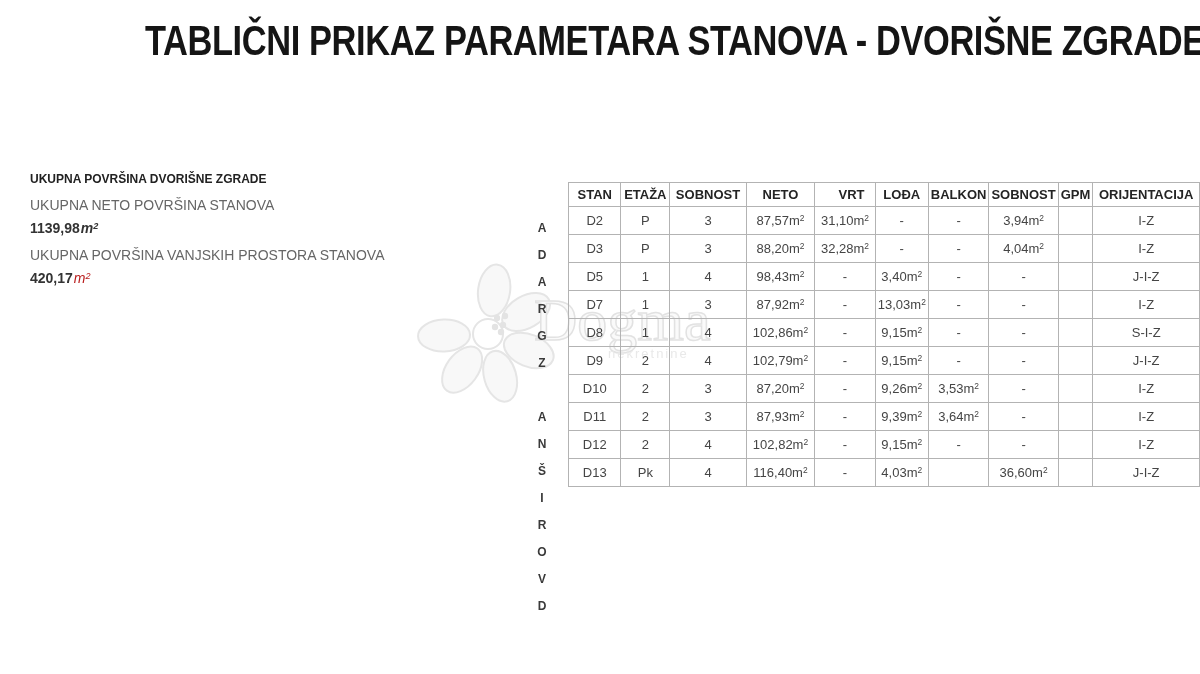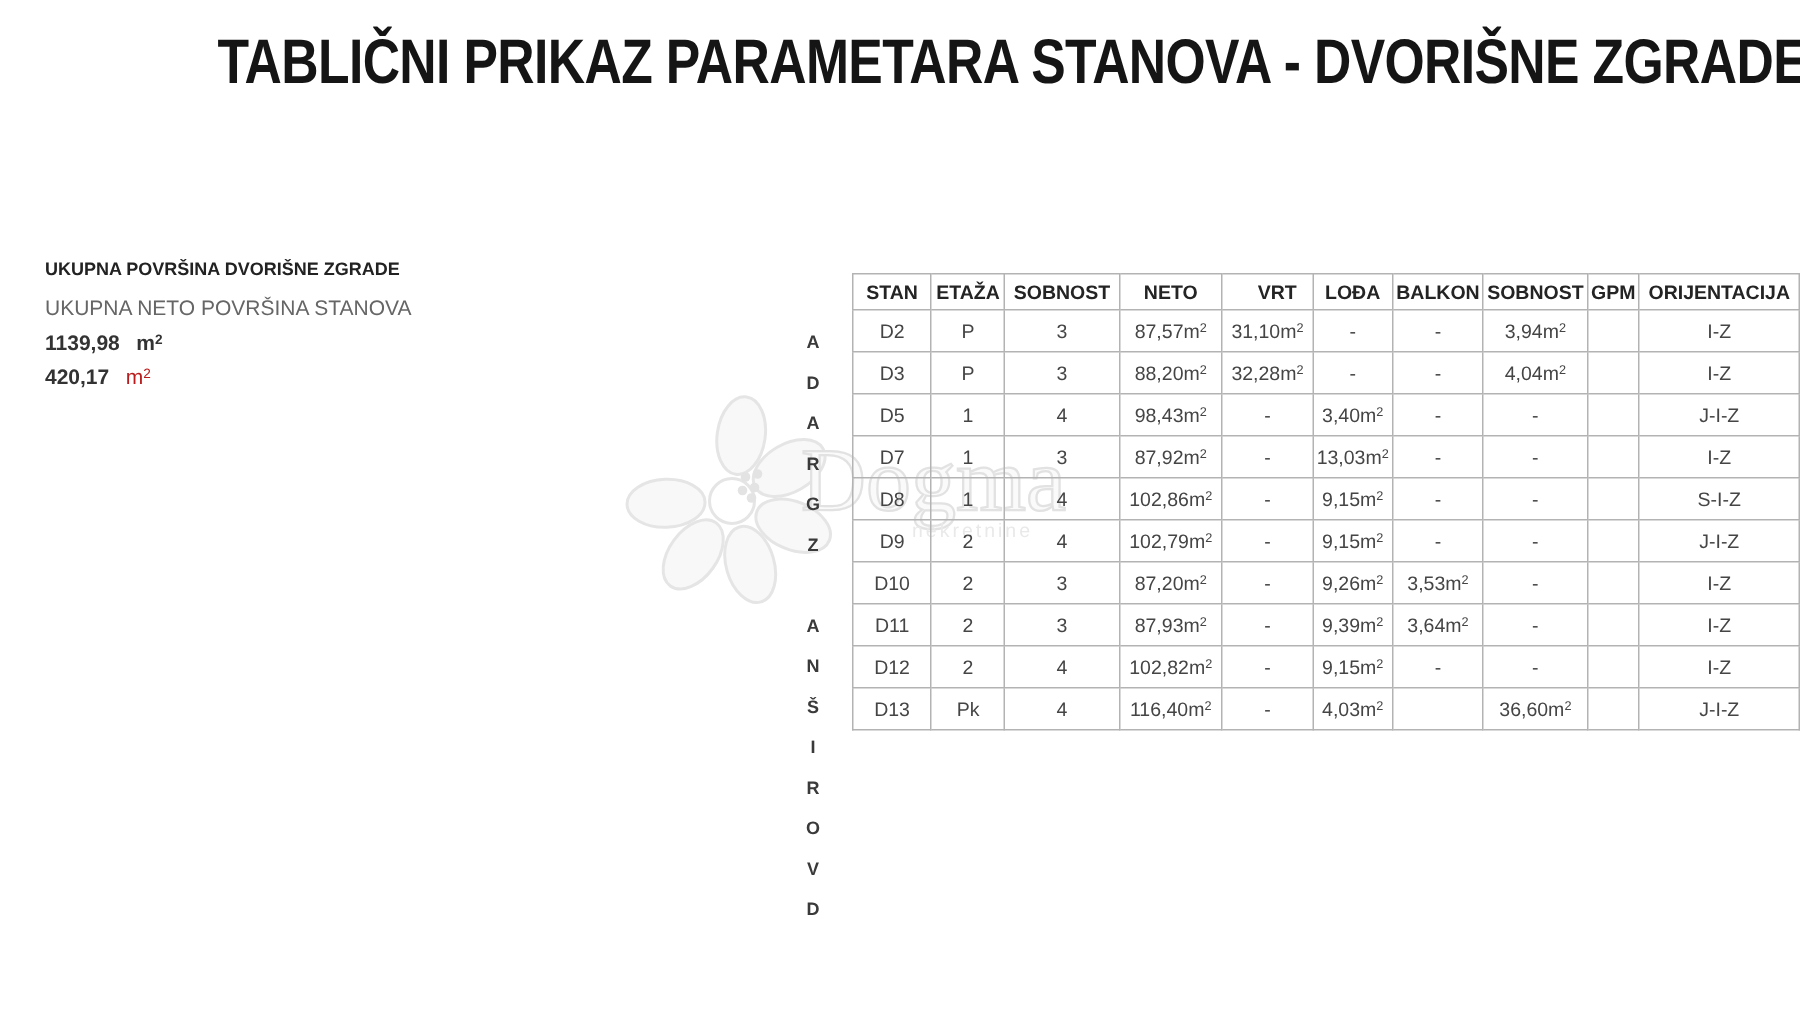--- a/index.html
+++ b/index.html
@@ -18,21 +18,21 @@
     font-size: 42px; font-weight: bold; color: #151515;
     white-space: nowrap; letter-spacing: -0.5px;
     transform: scaleX(0.82); transform-origin: 0 50%;
   }
 
   
   .summary { position: absolute; left: 30px; top: 172px; font-size: 14px; color: #666; }
   .summary .heading { font-size: 12px; font-weight: bold; color: #222; }
   .summary .label { margin-top: 11px; }
   .summary .value { margin-top: 7px; font-weight: bold; color: #333; }
-  .summary .unit { margin-left: 11px; }
+  .summary .unit { margin-left: 1px; font-style: italic; }
   .summary .unit.light { font-weight: normal; color: #b91c1c; }
   sup { font-size: 0.65em; position: relative; top: -0.45em; vertical-align: baseline; }
 
   
   .watermark { position: absolute; left: 412px; top: 252px; }
 
   
   .vertical-label {
     position: absolute; left: 532px; top: 214px; width: 20px;
     display: flex; flex-direction: column; align-items: center;
@@ -79,20 +79,21 @@
   <text x="122" y="88" font-family="Liberation Serif, serif" font-size="60" fill="#fafafa" stroke="#e2e2e2" stroke-width="1.5">Dogma</text>
   <text x="196" y="106" font-family="Liberation Sans, sans-serif" font-size="13" letter-spacing="2" fill="#e9e9e9">nekretnine</text>
 </svg>
 
 <div class="doc-title">TABLIČNI PRIKAZ PARAMETARA STANOVA - DVORIŠNE ZGRADE</div>
 
 <div class="summary">
   <div class="heading">UKUPNA POVRŠINA DVORIŠNE ZGRADE</div>
   <div class="label">UKUPNA NETO POVRŠINA STANOVA</div>
   <div class="value"><span>1139,98</span><span class="unit">m<sup>2</sup></span></div>
+  <div class="label">UKUPNA POVRŠINA VANJSKIH PROSTORA STANOVA</div>
   <div class="value"><span>420,17</span><span class="unit light">m<sup>2</sup></span></div>
 </div>
 
 <div class="vertical-label">
     <span>A</span>
     <span>D</span>
     <span>A</span>
     <span>R</span>
     <span>G</span>
     <span>Z</span>

